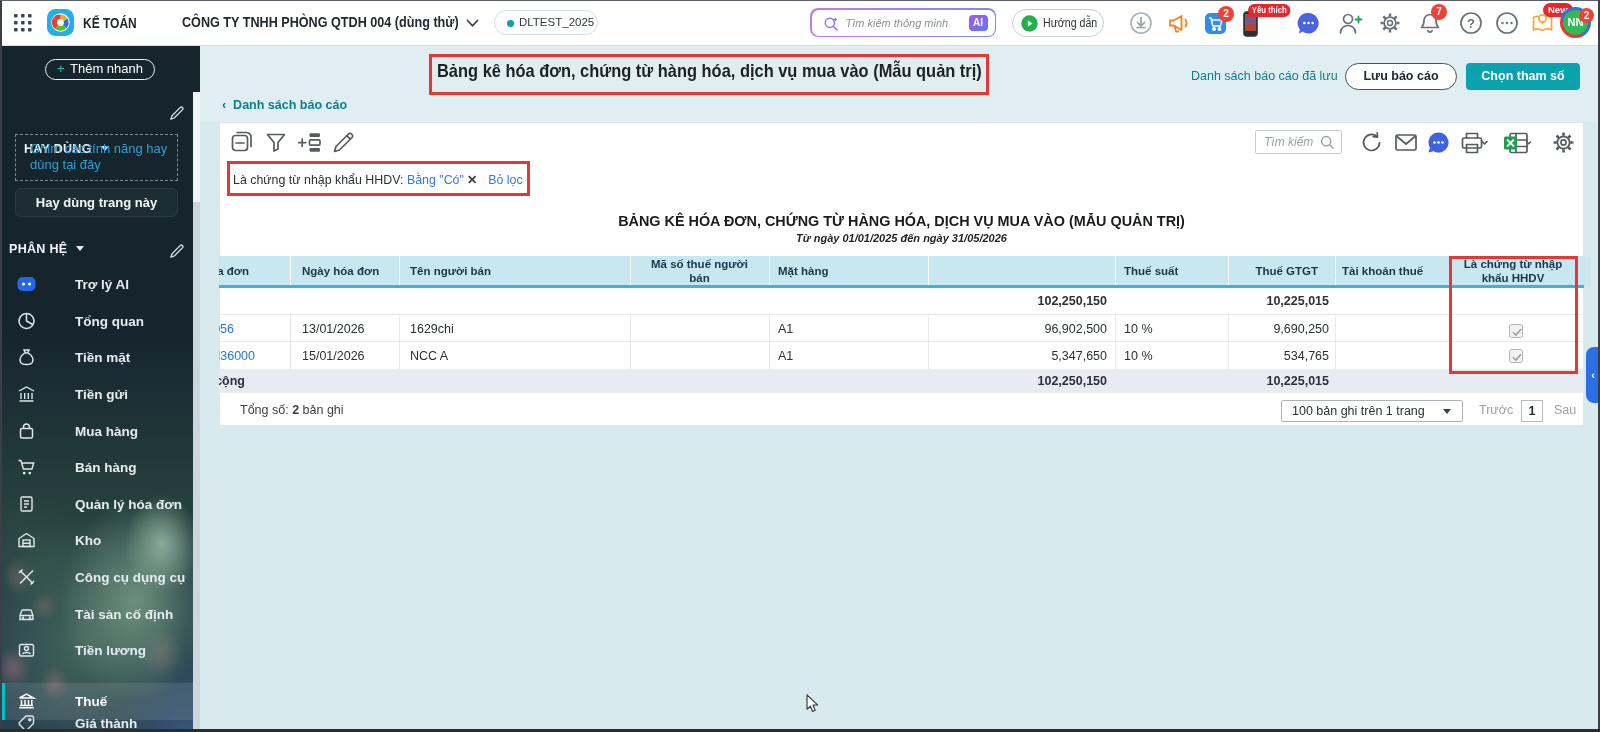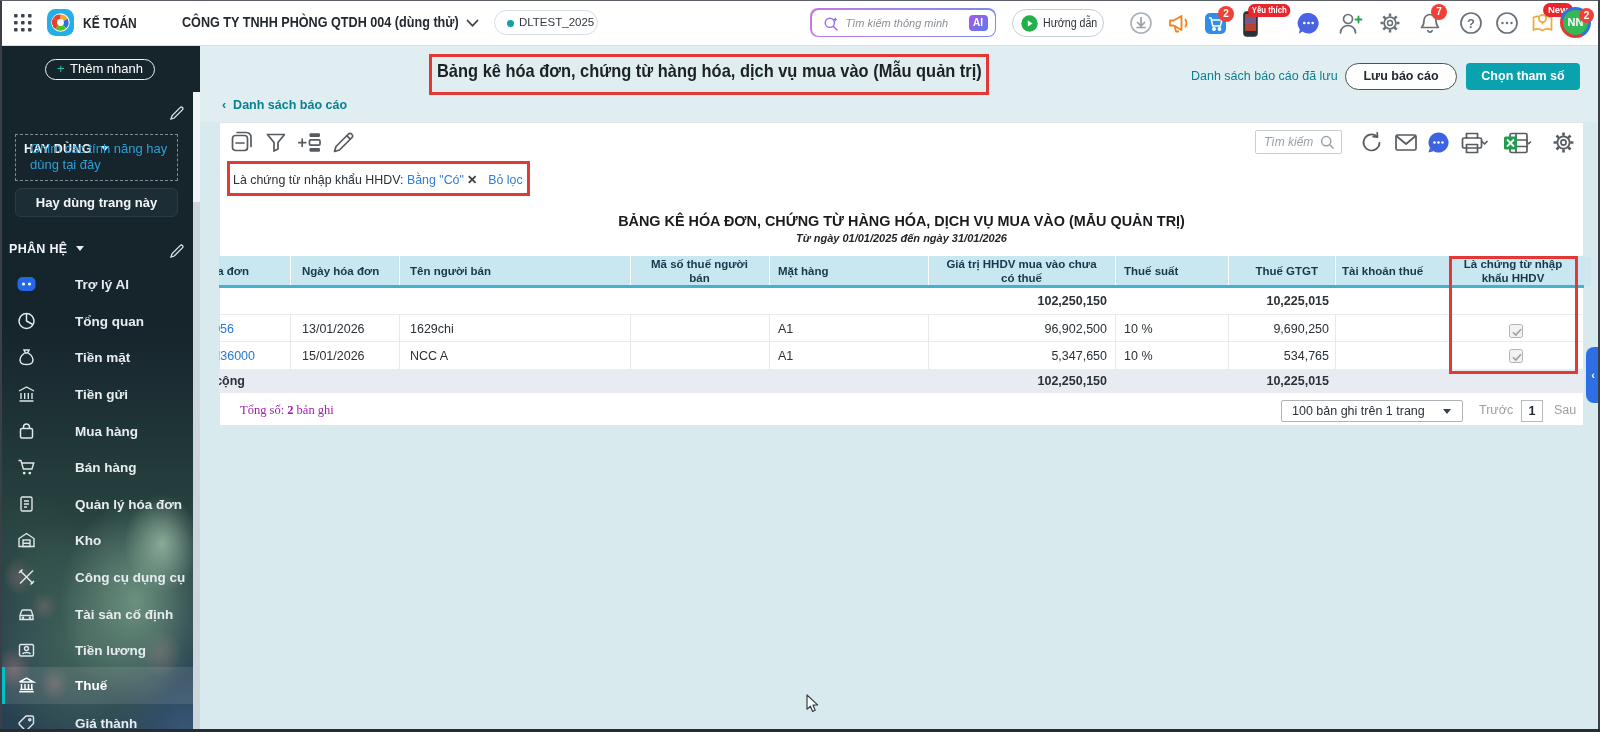--- a/index.html
+++ b/index.html
@@ -85,21 +85,21 @@
   .vlineh { position:absolute; width:1px; background:rgba(255,255,255,.95); top:0; height:29px; }
   .hline { position:absolute; height:1px; background:#e8eaec; }
   .cell { position:absolute; font-size:12.5px; color:#2b3136; }
   .blue { color:#2878cc; }
   .bold { font-weight:bold; }
   #totrow { position:absolute; left:0; top:113px; width:1365px; height:24px; background:#e9ebf3; }
   .cb { position:absolute; width:14px; height:14px; background:#f2f2f2; border:1px solid #b3b3b3; border-radius:2.5px; }
 
   
   #pgn { left:219px; top:393px; width:1365px; height:33px; }
-  #totrec { position:absolute; left:21px; top:10px; font-size:12.5px; color:#a21caf;font-family:Liberation Serif, serif; }
+  #totrec { position:absolute; left:21px; top:10px; font-size:12.5px; color:#404040; }
   #psel { position:absolute; left:1062px; top:7px; width:182px; height:22px; border:1px solid #adb3b8; border-radius:2px; background:#fff; font-size:12.5px; color:#2b3136; line-height:20px; padding-left:10px; }
   #psel .car { position:absolute; right:11px; top:8px; width:0; height:0; border-left:4.5px solid transparent; border-right:4.5px solid transparent; border-top:5.5px solid #3a4045; }
   #pprev { position:absolute; left:1260px; top:10px; font-size:12.5px; color:#9aa0a5; }
   #pone { position:absolute; left:1302px; top:7px; width:22px; height:22px; border:1px solid #b5bbc0; background:#fff; text-align:center; line-height:20px; font-size:12.5px; font-weight:bold; color:#23292e; }
   #pnext { position:absolute; left:1335px; top:10px; font-size:12.5px; color:#9aa0a5; }
 
   #bluetab { left:1586px; top:347px; width:14px; height:56px; background:#2e6ee4; border-radius:8px 0 0 8px; z-index:6; color:#fff; font-size:11px; font-weight:bold; text-align:center; line-height:56px; }
 
   
   .edge { position:absolute; z-index:50; }
@@ -399,21 +399,21 @@
       <div class="mitem" style="top: 366px;">
         <svg class="ic" width="19" height="19" viewBox="0 0 19 19">
           <g fill="none" stroke="#dfe7ea" stroke-width="1.4">
             <rect x="2.5" y="4" width="14" height="11.5" rx="1.5"></rect>
             <circle cx="9.5" cy="8" r="2"></circle>
             <path d="M5.5 13.5 c1-2 7-2 8 0"></path>
           </g>
         </svg>
         <div class="lbl" style="">Tiền lương</div>
       </div>
-      <div class="mitem" id="activeitem" style="top: 401px;">
+      <div class="mitem" id="activeitem" style="top: 417px;">
         <svg class="ic" width="19" height="19" viewBox="0 0 19 19">
           <g fill="none" stroke="#ffffff" stroke-width="1.5">
             <path d="M2.5 6.5 L9.5 2.5 L16.5 6.5 H2.5"></path>
             <path d="M4.5 8.5 v5 M8 8.5 v5 M11.5 8.5 v5 M14.8 8.5 v5"></path>
             <path d="M3 14 h13 M2.2 16.3 h14.6"></path>
           </g>
         </svg>
         <div class="lbl" style="font-weight:bold;color:#fff;">Thuế</div>
       </div>
       <div class="mitem" style="top: 439.2px;">
@@ -538,21 +538,21 @@
   <svg style="position:absolute;right:6px;top:4px;" width="15" height="15" viewBox="0 0 15 15">
       <g fill="none" stroke="#9aa0a5" stroke-width="1.5">
         <circle cx="6.2" cy="6.2" r="4.6"></circle>
         <path d="M9.8 9.8 L13.5 13.5"></path>
       </g>
     </svg>
 </div>
 <div id="filtertext" class="abs">Là chứng từ nhập khẩu HHDV: <span class="b">Bằng "Có"</span><span class="x">✕</span>&nbsp;&nbsp;<span class="b">Bỏ lọc</span></div>
 
 <div id="rpttitle" class="abs">BẢNG KÊ HÓA ĐƠN, CHỨNG TỪ HÀNG HÓA, DỊCH VỤ MUA VÀO (MẪU QUẢN TRỊ)</div>
-<div id="rptsub" class="abs">Từ ngày 01/01/2025 đến ngày 31/01/2026</div>
+<div id="rptsub" class="abs">Từ ngày 01/01/2025 đến ngày 31/05/2026</div>
 
 <div id="tbl" class="abs">
     <div class="hd" style="left:0;width:1365px;"></div>
     <div class="hdline" style="left:0;width:1365px;"></div>
     <div class="vlineh" style="left:71px;"></div>
     <div class="vlineh" style="left:180px;"></div>
     <div class="vlineh" style="left:411px;"></div>
     <div class="vlineh" style="left:550px;"></div>
     <div class="vlineh" style="left:709px;"></div>
     <div class="vlineh" style="left:896px;"></div>
@@ -568,21 +568,20 @@
     <div class="vline" style="left:1009px;top:58px;height:55px;"></div>
     <div class="vline" style="left:1116px;top:58px;height:55px;"></div>
     <div class="vline" style="left:1230px;top:58px;height:55px;"></div>
     <div class="hline" style="left:0;width:1365px;top:58px;"></div>
     <div class="hline" style="left:0;width:1365px;top:85px;"></div>
     <div class="htxt" style="left:-36px;width:66px;top:8px;text-align:right;">Số hóa đơn</div>
     <div class="htxt" style="left:83px;width:110px;top:8px;text-align:left;">Ngày hóa đơn</div>
     <div class="htxt" style="left:191px;width:150px;top:8px;text-align:left;">Tên người bán</div>
     <div class="htxt" style="left:411px;width:139px;top:1px;text-align:center;">Mã số thuế người<br>bán</div>
     <div class="htxt" style="left:559px;width:100px;top:8px;text-align:left;">Mặt hàng</div>
-    <div class="htxt" style="left:709px;width:187px;top:1px;text-align:center;">Giá trị HHDV mua vào chưa<br>có thuế</div>
     <div class="htxt" style="left:905px;width:100px;top:8px;text-align:left;">Thuế suất</div>
     <div class="htxt" style="left:1009px;width:90px;top:8px;text-align:right;">Thuế GTGT</div>
     <div class="htxt" style="left:1123px;width:120px;top:8px;text-align:left;">Tài khoản thuế</div>
     <div class="htxt" style="left:1230px;width:128px;top:1px;text-align:center;">Là chứng từ nhập<br>khẩu HHDV</div>
     <div class="cell bold" style="left:709px;width:179px;top:38px;text-align:right;">102,250,150</div>
     <div class="cell bold" style="left:1009px;width:101px;top:38px;text-align:right;">10,225,015</div>
     <div class="cell blue" style="left:-120px;width:135px;top:65.5px;text-align:right;white-space:nowrap;">000056</div>
     <div class="cell" style="left:83px;top:65.5px;">13/01/2026</div>
     <div class="cell" style="left:191px;top:65.5px;">1629chi</div>
     <div class="cell" style="left:559px;top:65.5px;">A1</div>

